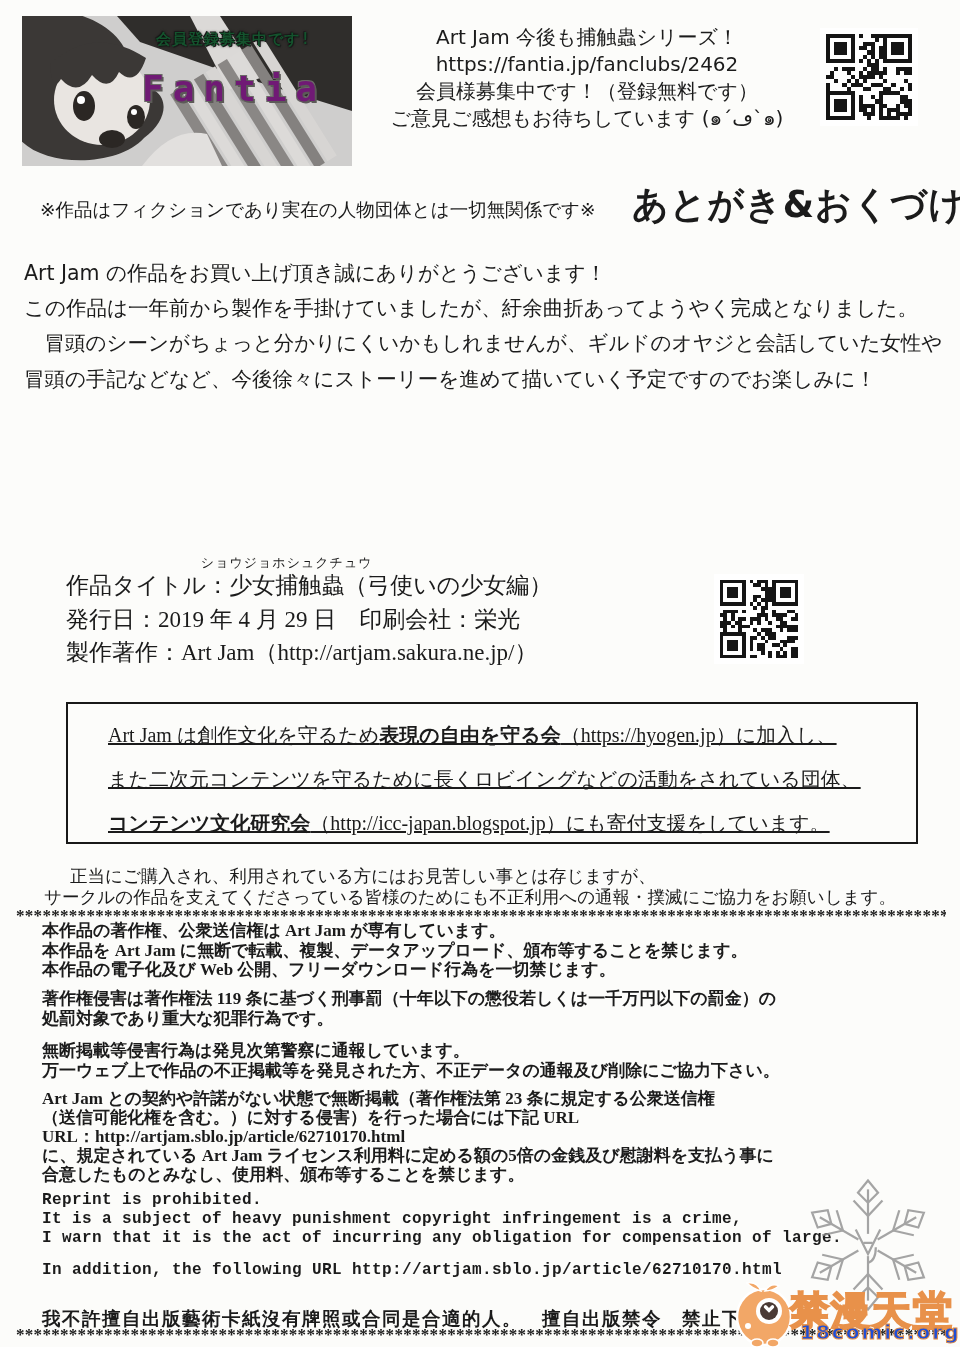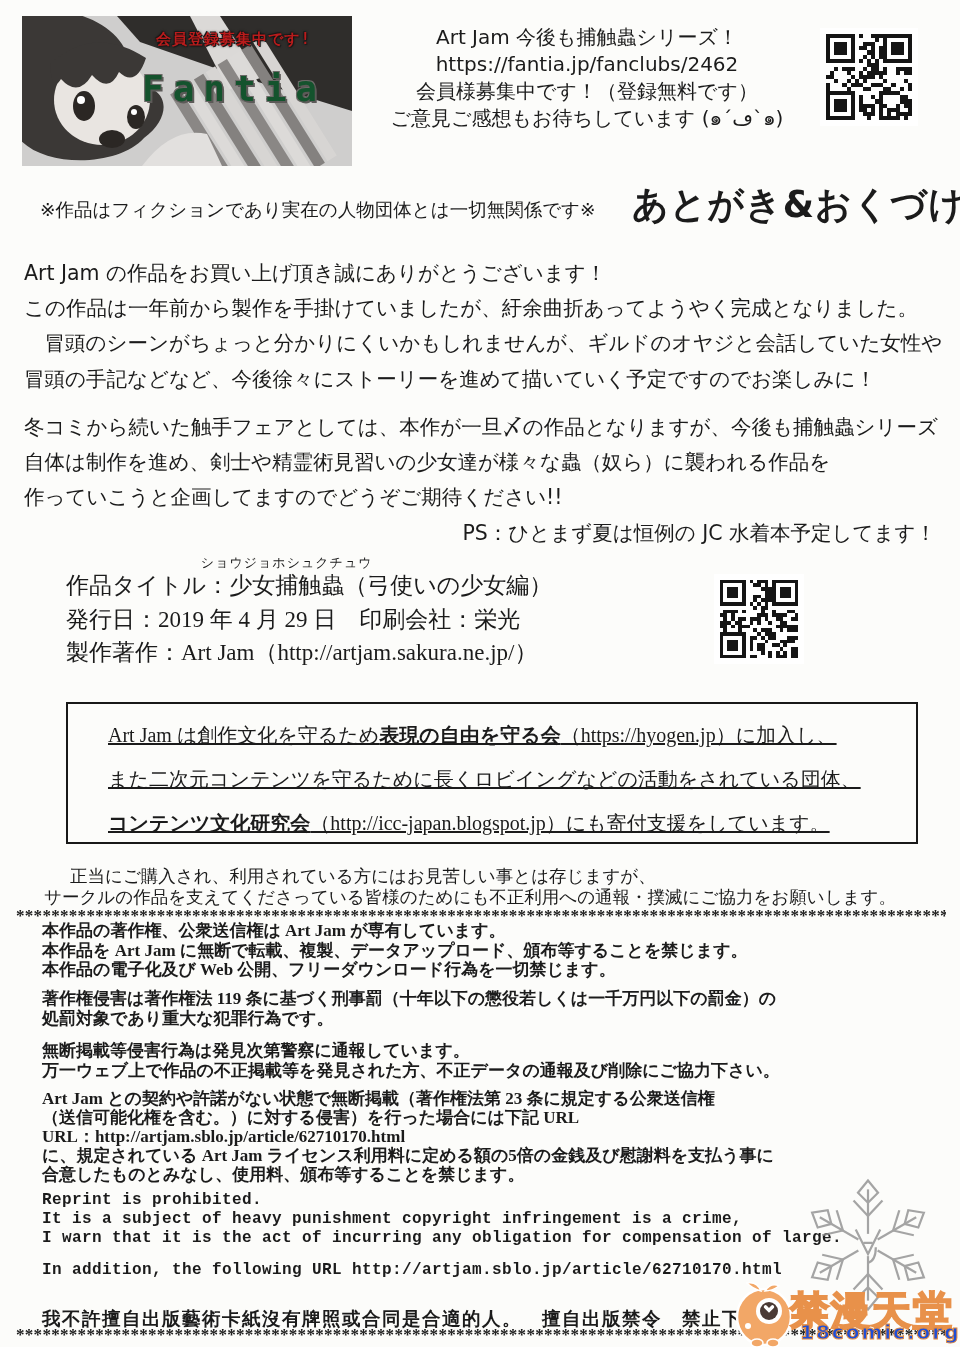--- a/index.html
+++ b/index.html
@@ -9,27 +9,27 @@
     font-family:"DejaVu Sans","Liberation Sans",sans-serif;
   }
   .serif{font-family:"Liberation Serif","DejaVu Serif",serif;}
   .mono{font-family:"Liberation Mono","DejaVu Sans Mono",monospace;}
   .abs{position:absolute;}
 
   
   .banner{left:22px;top:16px;width:330px;height:150px;overflow:hidden;background:#cfcecd;}
   .banner svg{position:absolute;left:0;top:0;width:100%;height:100%;display:block;}
   .banner .recruit{
-    position:absolute;left:134px;top:14px;font-size:15px;font-weight:bold;color:#b91c1c;
+    position:absolute;left:134px;top:14px;font-size:15px;font-weight:bold;color:#14532d;
     letter-spacing:1px;white-space:nowrap;
     text-shadow:0 0 3px #000,1px 1px 0 #222,-1px -1px 0 #222;
     font-family:"DejaVu Sans Mono","Liberation Mono",monospace;
   }
   .banner .brand{
-    position:absolute;left:120px;top:52px;font-size:36px;font-weight:bold;color:#14532d;
+    position:absolute;left:120px;top:52px;font-size:36px;font-weight:bold;color:#701a75;
     letter-spacing:9px;white-space:nowrap;
     font-family:"DejaVu Sans Mono","Liberation Mono",monospace;
     text-shadow:2px 2px 0 #5c5a58,-1px -1px 0 #6b6967,1px -1px 0 #6b6967,-1px 1px 0 #6b6967;
   }
 
   
   .fanclub{left:352px;top:24px;width:470px;text-align:center;font-size:20px;line-height:27px;font-weight:500;}
   .fanclub div{white-space:nowrap;}
 
   
@@ -376,26 +376,20 @@
   <div class="abs disclaimer">※作品はフィクションであり実在の人物団体とは一切無関係です※</div>
   <div class="abs afterword-title">あとがき&amp;おくづけ</div>
 
   <div class="abs para para1">
     <div>Art Jam の作品をお買い上げ頂き誠にありがとうございます！</div>
     <div>この作品は一年前から製作を手掛けていましたが、紆余曲折あってようやく完成となりました。</div>
     <div>　冒頭のシーンがちょっと分かりにくいかもしれませんが、ギルドのオヤジと会話していた女性や</div>
     <div>冒頭の手記などなど、今後徐々にストーリーを進めて描いていく予定ですのでお楽しみに！</div>
   </div>
 
-  <div class="abs para para2">
-    <div>冬コミから続いた触手フェアとしては、本作が一旦〆の作品となりますが、今後も捕触蟲シリーズ</div>
-    <div>自体は制作を進め、剣士や精霊術見習いの少女達が様々な蟲（奴ら）に襲われる作品を</div>
-    <div>作っていこうと企画してますのでどうぞご期待ください!!</div>
-    <div class="ps-line">PS：ひとまず夏は恒例の JC 水着本予定してます！</div>
-  </div>
 
   <div class="abs colophon serif">
     <div class="c-line first"><span>作品タイトル：</span><span class="rubyw"><span class="rt">ショウジョホシュクチュウ</span><span>少女捕触蟲</span></span><span>（弓使いの少女編）</span></div>
     <div class="c-line">発行日：2019 年 4 月 29 日　印刷会社：栄光</div>
     <div class="c-line">製作著作：Art Jam（http://artjam.sakura.ne.jp/）</div>
   </div>
 
   <div class="abs qr qr-mid" id="qr-mid">
       <svg viewBox="-1.5 -1.5 24 24" shape-rendering="crispEdges" fill="#151515">
         <rect x="0" y="0" width="1" height="1"></rect>

